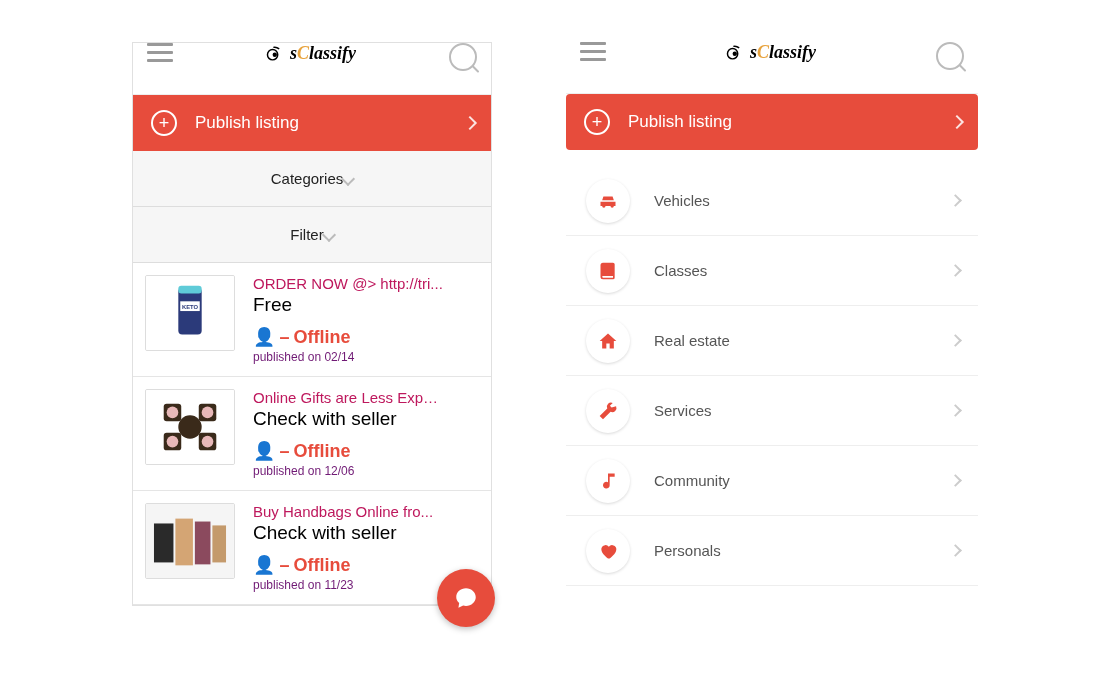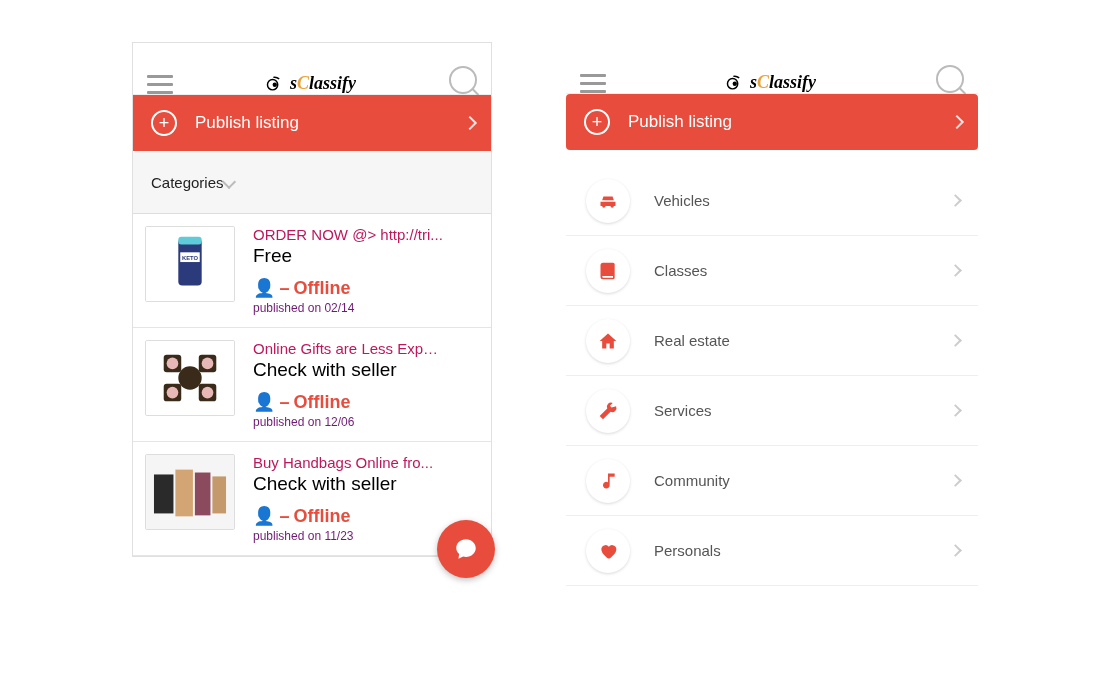--- a/index.html
+++ b/index.html
@@ -1,37 +1,37 @@
 <!DOCTYPE html>
 <html><head>
 <meta charset="utf-8">
 <style>
 *{box-sizing:border-box;margin:0;padding:0}
 body{font-family:-apple-system,BlinkMacSystemFont,"Segoe UI",Arial,sans-serif;background:#fff;width:1100px;height:700px;overflow:hidden;position:relative}
 .panel{position:absolute;background:#fff}
 .panel-a{left:132px;top:42px;width:360px;border:1px solid #e0e0e0}
 .panel-b{left:566px;top:42px;width:412px}
 
-.topbar{display:flex;align-items:flex-end;justify-content:space-between;height:52px;padding:0 14px;background:#fff;border-bottom:1px solid #eee}
+.topbar{display:flex;align-items:flex-start;justify-content:space-between;height:52px;padding:0 14px;background:#fff;border-bottom:1px solid #eee}
 .hamburger{display:flex;flex-direction:column;gap:5px;cursor:pointer}
 .hamburger span{display:block;width:26px;height:3px;background:#999;border-radius:1px}
 .logo{display:flex;align-items:center;gap:2px;font-family:cursive}
 .logo .eye{width:22px;height:18px}
 .logo .sc{font-size:18px;font-style:italic;font-weight:700;color:#000}
 .logo .sc .c{color:#e8a33d}
 .search{width:28px;height:28px;border:2px solid #bbb;border-radius:50%;position:relative}
 .search::after{content:"";position:absolute;width:9px;height:2px;background:#bbb;right:-5px;bottom:-1px;transform:rotate(45deg);border-radius:1px}
 
 .publish{display:flex;align-items:center;height:56px;background:#e74c3c;color:#fff;padding:0 18px;position:relative}
 .panel-b .publish{border-radius:4px}
 .publish .plus{width:26px;height:26px;border:2px solid #fff;border-radius:50%;display:flex;align-items:center;justify-content:center;font-size:18px;line-height:1}
 .publish .lbl{margin-left:18px;font-size:17px}
 .publish .chev{position:absolute;right:16px;width:10px;height:10px;border-right:2px solid rgba(255,255,255,.85);border-top:2px solid rgba(255,255,255,.85);transform:rotate(45deg)}
 
-.section{display:flex;align-items:center;justify-content:flex-start;height:63px;padding:16px 18px;border-bottom:1px solid #ddd;background:#f6f6f6}
+.section{display:flex;align-items:center;justify-content:center;height:56px;padding:16px 18px;border-bottom:1px solid #ddd;background:#f6f6f6}
 .section .lbl{font-size:15px;color:#222}
 .section .dn{width:10px;height:10px;border-right:2px solid #bbb;border-bottom:2px solid #bbb;transform:rotate(45deg)}
 
 .listing{display:flex;padding:12px;border-bottom:1px solid #e5e5e5}
 .thumb{width:90px;height:76px;border:1px solid #ddd;background:#fff;flex-shrink:0;border-radius:2px;display:flex;align-items:center;justify-content:center;overflow:hidden;position:relative}
 .thumb svg{width:100%;height:100%}
 .meta{margin-left:18px;min-width:0}
 .title{color:#be185d;font-size:15px;white-space:nowrap;overflow:hidden;text-overflow:ellipsis;max-width:190px}
 .price{color:#000;font-size:19px;margin-top:2px}
 .status{font-weight:700;font-size:18px;margin-top:10px}
@@ -71,20 +71,24 @@
   </div>
 
   <div class="publish">
     <div class="plus">+</div>
     <div class="lbl">Publish listing</div>
     <div class="chev"></div>
   </div>
 
   <div class="section">
     <span class="lbl">Categories</span>
+    <div class="dn"></div>
+  </div>
+  <div class="section">
+    <span class="lbl">Filter</span>
     <div class="dn"></div>
   </div>
 
   <div id="listings">
       <div class="listing">
         <div class="thumb">
           <svg viewBox="0 0 90 76">
             <rect width="90" height="76" fill="#fff"></rect>
             <rect x="33" y="12" width="24" height="48" rx="4" fill="#2b3a7a"></rect>
             <rect x="33" y="10" width="24" height="8" rx="3" fill="#5fcbd8"></rect>

